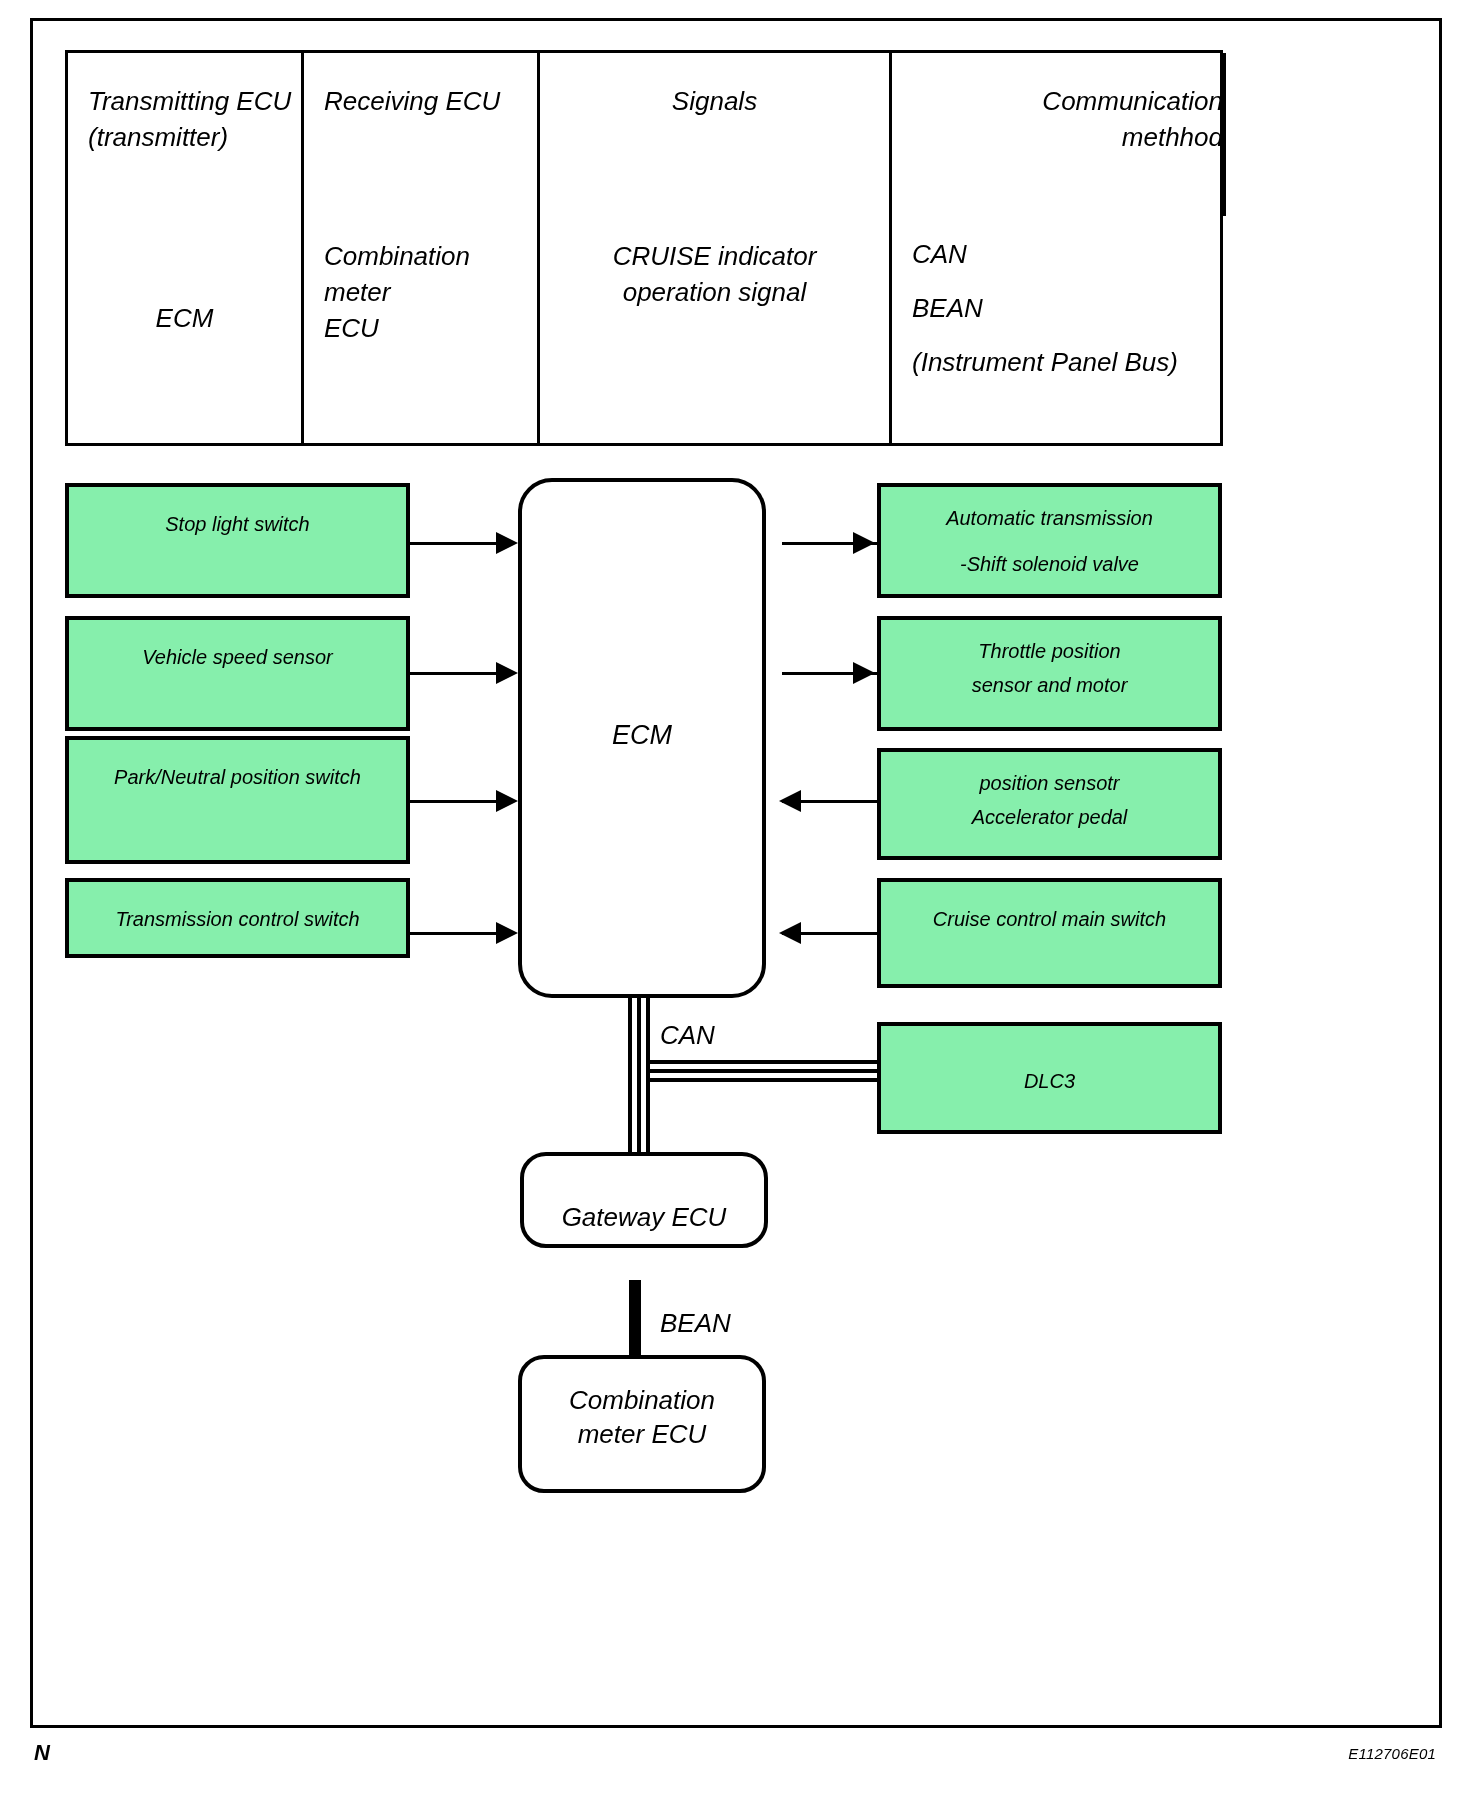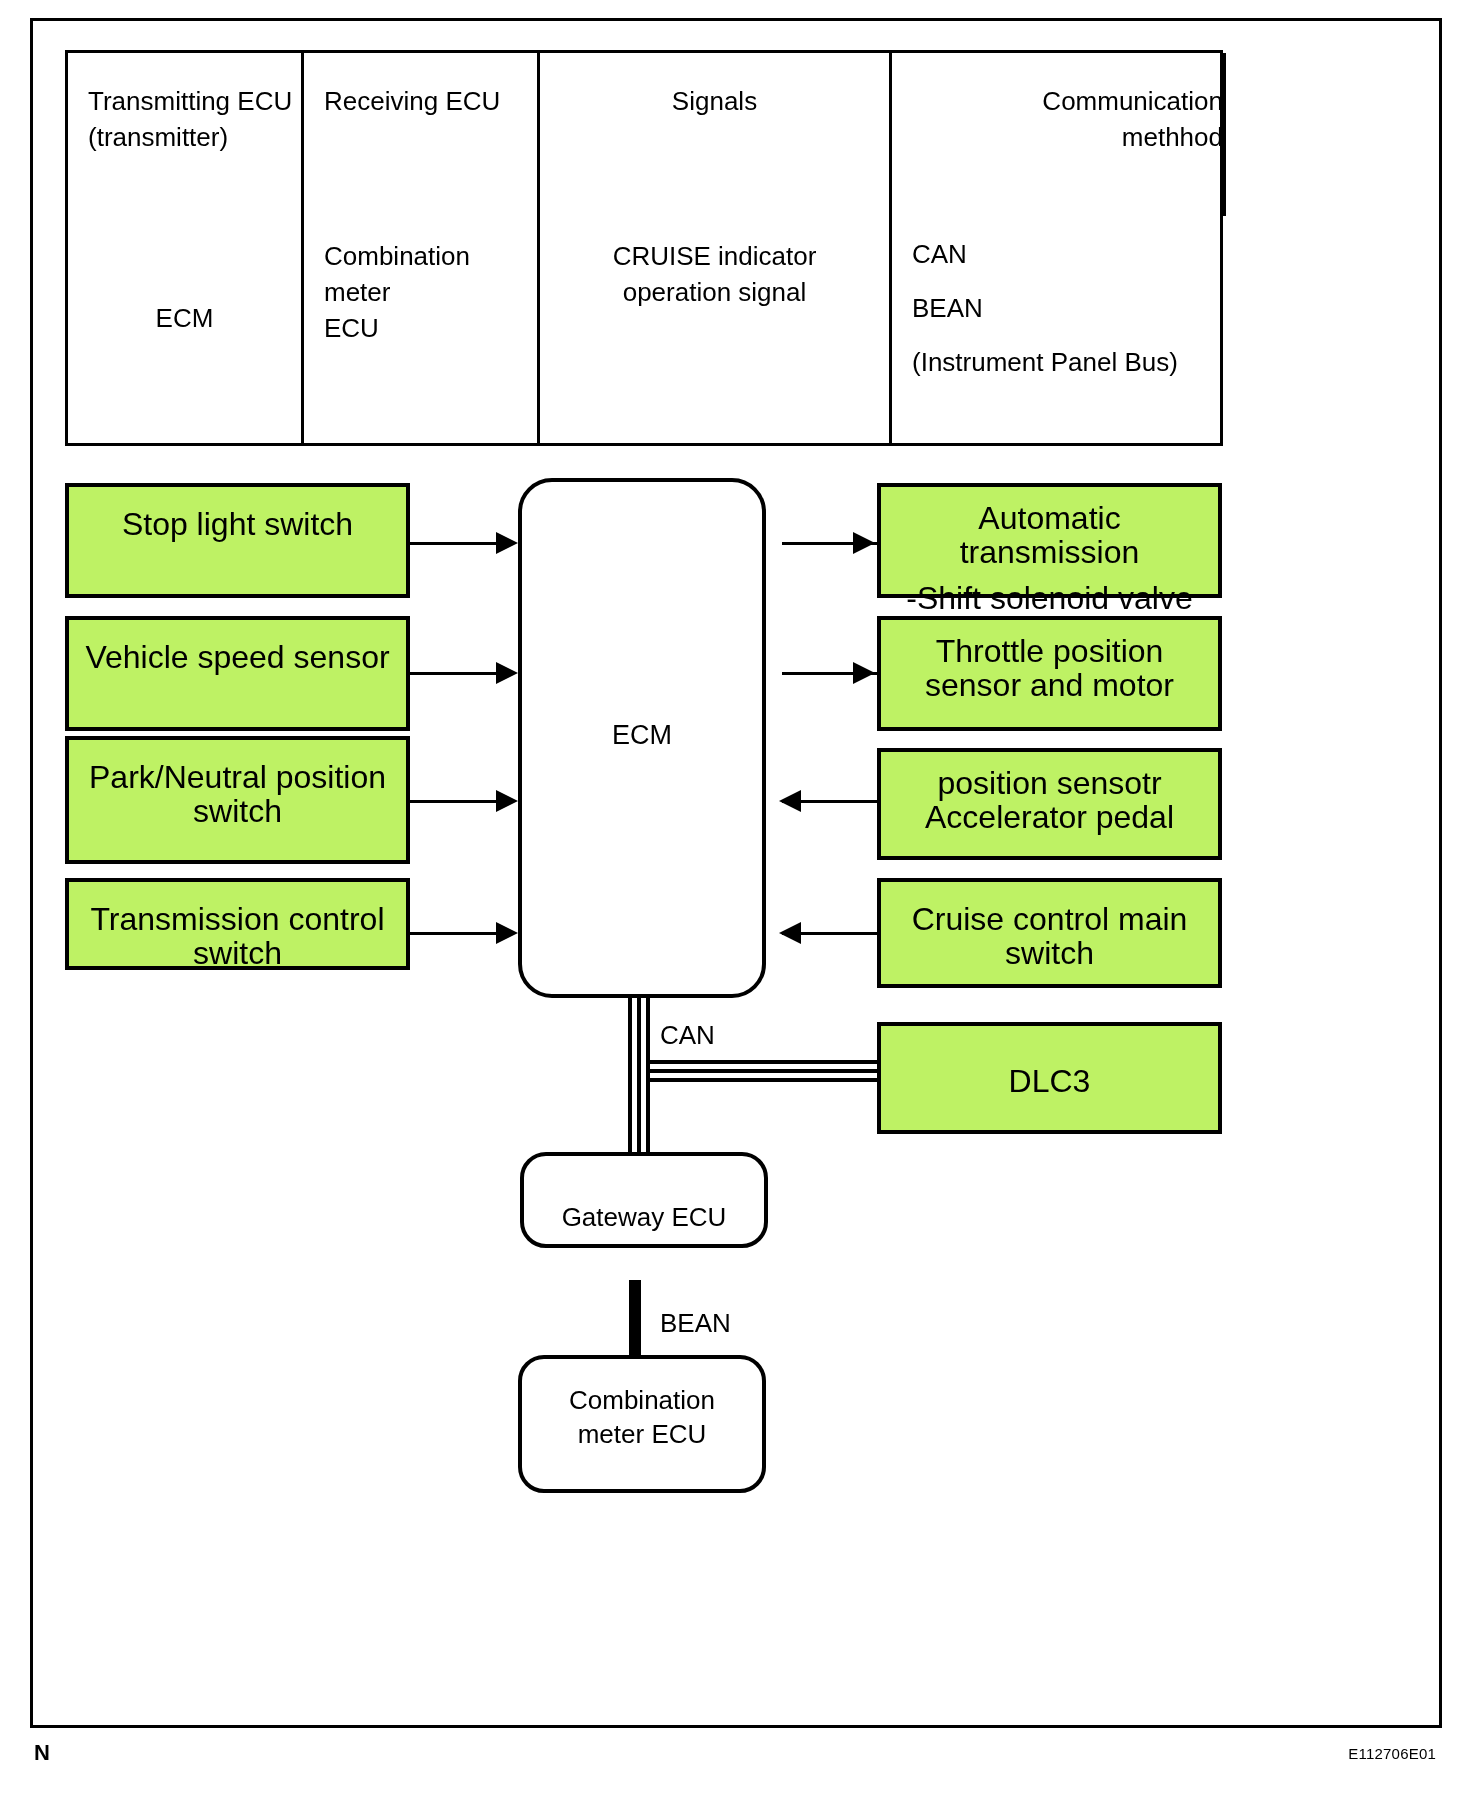--- a/index.html
+++ b/index.html
@@ -2,21 +2,21 @@
 <html><head>
 <meta charset="utf-8">
 <style>
   html,body{margin:0;padding:0;background:#ffffff;}
   body{
     width:1472px;height:1798px;position:relative;
     font-family:"Liberation Sans","DejaVu Sans",sans-serif;
     color:#000;
     -webkit-font-smoothing:antialiased;
   }
-  .page{position:absolute;inset:0;}
+  .page{position:absolute;inset:0;font-style:italic;}
 
   
   .abs{position:absolute;box-sizing:border-box;}
 
   
   .page-frame{
     left:30px;top:18px;width:1412px;height:1710px;
     border:3px solid #000;
   }
 
@@ -40,22 +40,22 @@
   .pad-l{padding-left:20px;}
   .ctr{text-align:center;}
 
   
   .h-tx{top:30px;}
   
   .d-tx{top:22px;}
 
   
   .sqbox{
-    border:4px solid #000;background:#bef264;
-    font-size:32px;line-height:34px;
+    border:4px solid #000;background:#86efac;
+    font-size:20px;line-height:34px;
     text-align:center;
   }
   .sqbox .lbl{position:absolute;left:8px;right:8px;top:20px;}
   .sqbox .lbl.two{top:14px;}
 
   
   .ecm-box{
     left:518px;top:478px;width:248px;height:520px;
     border:4px solid #000;border-radius:34px;background:#fff;
   }
@@ -154,21 +154,21 @@
 
   <div class="abs sqbox" style="left:65px;top:483px;width:345px;height:115px;">
     <div class="lbl">Stop light switch</div>
   </div>
   <div class="abs sqbox" style="left:65px;top:616px;width:345px;height:115px;">
     <div class="lbl">Vehicle speed sensor</div>
   </div>
   <div class="abs sqbox" style="left:65px;top:736px;width:345px;height:128px;">
     <div class="lbl">Park/Neutral position switch</div>
   </div>
-  <div class="abs sqbox" style="left:65px;top:878px;width:345px;height:92px;">
+  <div class="abs sqbox" style="left:65px;top:878px;width:345px;height:80px;">
     <div class="lbl">Transmission control switch</div>
   </div>
 
   <div class="abs hline" style="left:410px;top:542px;width:90px;"></div>
   <div class="abs arrow-r" style="left:496px;top:532px;"></div>
 
   <div class="abs hline" style="left:410px;top:672px;width:90px;"></div>
   <div class="abs arrow-r" style="left:496px;top:662px;"></div>
 
   <div class="abs hline" style="left:410px;top:800px;width:90px;"></div>

